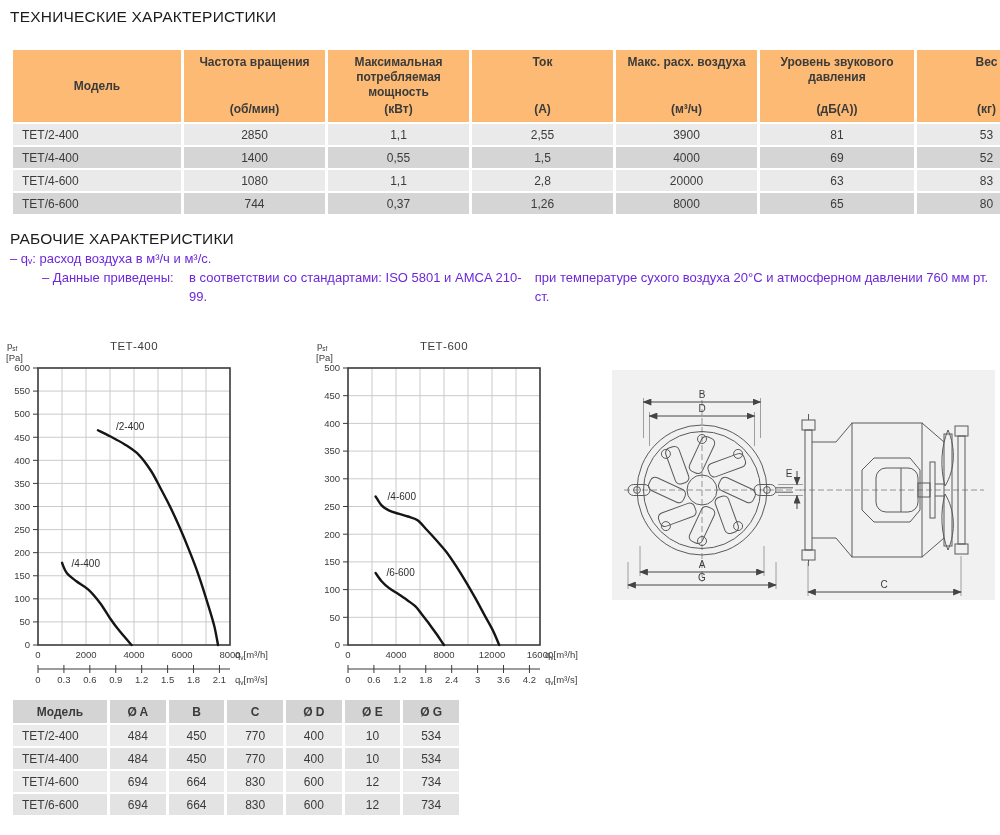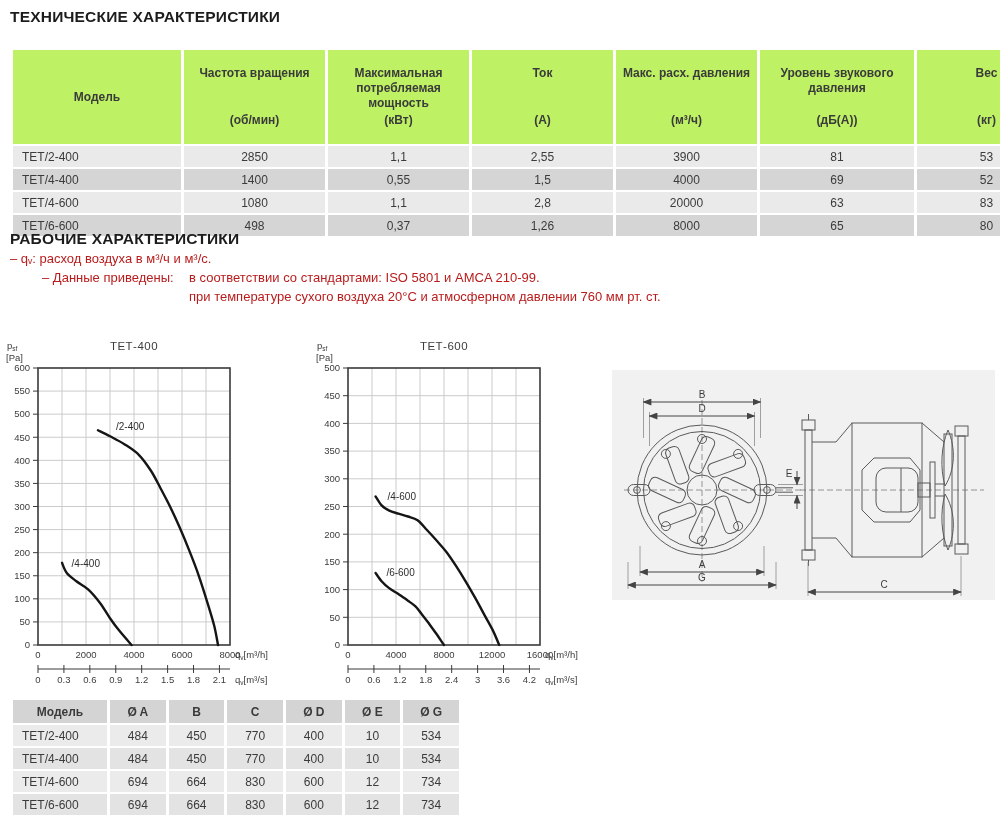--- a/index.html
+++ b/index.html
@@ -1,46 +1,46 @@
 <!DOCTYPE html>
 <html><head>
 <meta charset="utf-8">
 <style>
   html,body{margin:0;padding:0;background:#fff;}
   body{width:1000px;height:835px;position:relative;font-family:"Liberation Sans","DejaVu Sans",sans-serif;color:#3b3b3b;}
   .abs{position:absolute;}
-  h1{font-size:15.5px;font-weight:700;color:#1c1c1c;margin:0;letter-spacing:.2px;}
+  h1{font-size:15.5px;font-weight:400;color:#1c1c1c;margin:0;letter-spacing:.2px;}
   
   table{border-collapse:separate;border-spacing:3px 2px;}
   th,td{font-size:12px;color:#3b3b3b;}
   .spec{left:10px;top:48px;}
   .spec table{width:979px;table-layout:fixed;}
-  .spec th{background:#bef264;font-weight:700;padding:14px 5px;vertical-align:middle;height:66px;}
+  .spec th{background:#fdba74;font-weight:700;padding:3px 5px;vertical-align:middle;height:66px;}
   .spec th:nth-child(1){width:158px;}
   .spec th:nth-child(2),.spec th:nth-child(3),.spec th:nth-child(4),.spec th:nth-child(5){width:131px;}
   .spec th:nth-child(6){width:144px;}
   .spec th:nth-child(7){width:129px;}
   .hcell{display:flex;flex-direction:column;justify-content:space-between;align-items:center;height:62px;line-height:1.25;text-align:center;}
   .hcell.hcenter{justify-content:center;}
   .spec td{height:21px;padding:0 4px;text-align:center;}
   .spec td.model,.dim td.model{text-align:left;padding-left:9px;}
   .spec tr.odd td{background:#eaeaea;}
   .spec tr.even td{background:#d5d5d5;}
   .dim{left:10px;top:698px;}
   .dim table{width:452px;table-layout:fixed;}
   .dim th{background:#d4d4d4;font-weight:700;height:21px;padding:1px 4px;text-align:center;}
   .dim th:nth-child(1){width:86px;}
   .dim td{height:19px;text-align:center;}
   .dim tr.odd td{background:#ebebeb;}
   .dim tr.even td{background:#e3e3e3;}
   
-  .notes{left:10px;top:249px;font-size:13px;line-height:19.2px;color:#b91c1c;}
+  .notes{left:10px;top:249px;font-size:13px;line-height:19.2px;color:#6d28d9;}
   .note-row{display:flex;align-items:flex-start;}
   .note-label{width:147px;flex:none;margin-left:32px;}
-  .note-col{display:flex;flex-direction:column;}
+  .note-col{display:flex;}
   
   .chart1{left:0;top:336px;}
   .chart2{left:310px;top:336px;}
   .grid{stroke:#cbcbcb;stroke-width:1;}
   .frame{fill:none;stroke:#3a3a3a;stroke-width:1.6;}
   .tick{stroke:#3a3a3a;stroke-width:1;}
   .axisl{stroke:#3a3a3a;stroke-width:1.2;}
   .axt{font-size:9.5px;fill:#3c3c3c;}
   .ctitle{font-size:11.5px;fill:#3c3c3c;letter-spacing:.5px;}
   .curve{fill:none;stroke:#151515;stroke-width:2.4;stroke-linecap:round;}
@@ -80,21 +80,21 @@
             </div>
           </th>
           <th>
             <div class="hcell">
               <span>Ток</span>
               <span>(А)</span>
             </div>
           </th>
           <th>
             <div class="hcell">
-              <span>Макс. расх. давления</span>
+              <span>Макс. расх. воздуха</span>
               <span>(м³/ч)</span>
             </div>
           </th>
           <th>
             <div class="hcell">
               <span>Уровень звукового давления</span>
               <span>(дБ(А))</span>
             </div>
           </th>
           <th>
@@ -128,21 +128,21 @@
           <td class="model">ТЕТ/4-600</td>
           <td>1080</td>
           <td>1,1</td>
           <td>2,8</td>
           <td>20000</td>
           <td>63</td>
           <td>83</td>
         </tr>
         <tr class="even">
           <td class="model">ТЕТ/6-600</td>
-          <td>498</td>
+          <td>744</td>
           <td>0,37</td>
           <td>1,26</td>
           <td>8000</td>
           <td>65</td>
           <td>80</td>
         </tr>
       </tbody>
   </table>
 </div>
 

